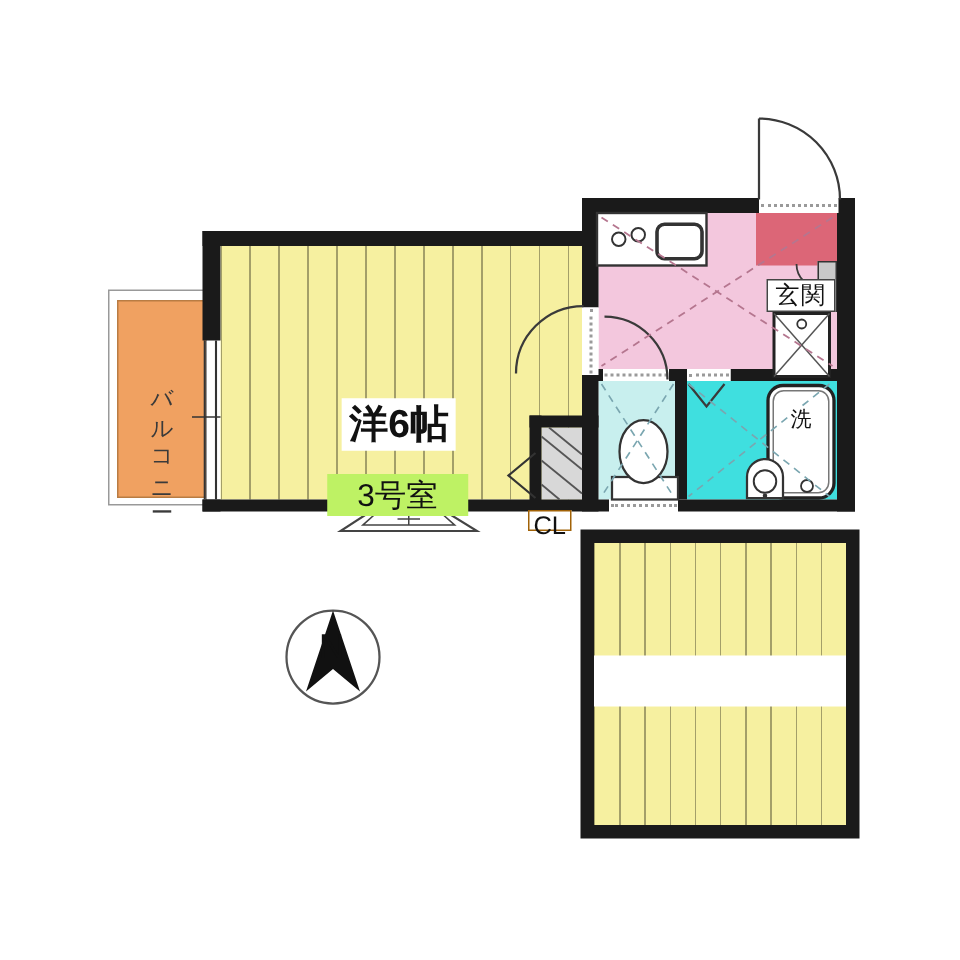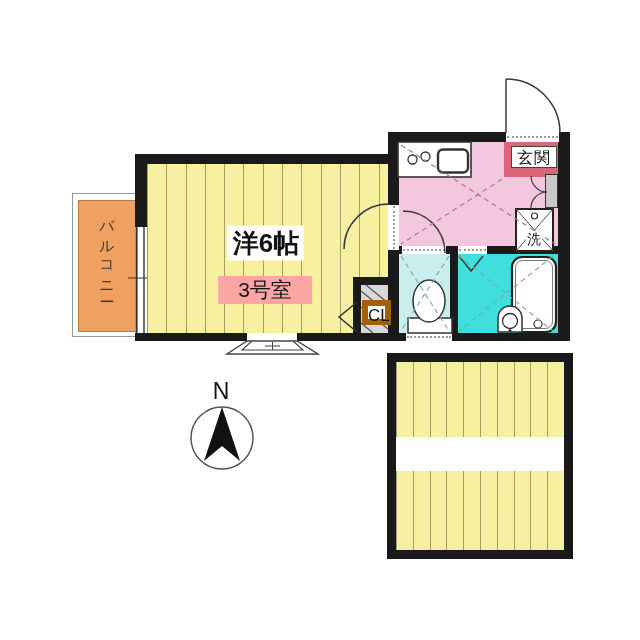--- a/index.html
+++ b/index.html
@@ -6,21 +6,21 @@
   #stage{position:relative;width:640px;height:640px;background:#fff;overflow:hidden;
          font-family:"Liberation Sans","DejaVu Sans",sans-serif;}
   .wall{position:absolute;background:#1a1a1a;}
   .fill{position:absolute;}
   .stripes-main{background:repeating-linear-gradient(90deg,rgba(95,92,60,.55) 0 1px,transparent 1px 19.3px),#f6f0a0;}
   .stripes-loft{background:repeating-linear-gradient(90deg,rgba(95,92,60,.55) 0 1px,transparent 1px 16.8px),#f6f0a0;}
   .open-h{position:absolute;background:#fff;}
   .open-h::after{content:"";position:absolute;left:1px;right:1px;top:50%;margin-top:-1px;border-top:2px dotted #9a9a9a;}
   .open-v{position:absolute;background:#fff;}
   .open-v::after{content:"";position:absolute;top:1px;bottom:1px;left:50%;margin-left:-1px;border-left:2px dotted #9a9a9a;}
-  .label{position:absolute;color:#111;white-space:nowrap;}
+  .label{position:absolute;color:#111;white-space:nowrap;margin-top:40px;}
   .center{transform:translate(-50%,-50%);}
   svg{position:absolute;left:0;top:0;}
 </style>
 </head>
 <body>
 
 <div id="stage">
 
   <div class="fill" style="left:72px;top:193px;width:64px;height:142px;border:1px solid #999;background:#fff;"></div>
   <div class="fill" style="left:78px;top:200px;width:57px;height:130px;background:#f0a161;border:1px solid #b97c43;"></div>
@@ -157,28 +157,28 @@
       <line x1="272.5" y1="342" x2="272.5" y2="350" stroke="#444" stroke-width="1"></line>
     </g>
 
     <g>
       <circle cx="222" cy="438" r="31" fill="none" stroke="#555" stroke-width="1.5"></circle>
       <polygon points="222,407 204,461 222,446 240,461" fill="#111"></polygon>
     </g>
   </svg>
 
   <div class="label center" style="left:266px;top:243px;font-size:26px;font-weight:bold;background:#fff;padding:0 5px;">洋6帖</div>
-  <div class="label center" style="left:265px;top:290px;font-size:21px;background:#fca5a5;padding:0 20px;">3号室</div>
+  <div class="label center" style="left:265px;top:290px;font-size:21px;background:#bef264;padding:0 20px;">3号室</div>
 
   <div class="label" style="left:97px;top:209px;writing-mode:vertical-rl;font-size:15px;letter-spacing:4px;color:#3a3a3a;">バルコニー</div>
 
   <div class="label" style="left:511px;top:146px;width:46px;height:22px;background:#fff;border:1px solid #444;
               font-size:16px;line-height:22px;text-align:center;box-sizing:border-box;letter-spacing:1px;">玄関</div>
 
   <div class="label center" style="left:534px;top:240px;font-size:14px;background:#fff;padding:0 1px;">洗</div>
 
-  <div class="label" style="left:362px;top:300px;width:29px;height:25px;background:#fff;border:6px solid #a16207;
+  <div class="label" style="left:352px;top:300px;width:29px;height:14px;background:#fff;border:1px solid #a16207;
               font-size:17px;line-height:20px;text-align:center;box-sizing:border-box;">CL</div>
 
 
   <div class="label center" style="left:221px;top:391px;font-size:23px;">N</div>
 
 </div>
 
 </body></html>

